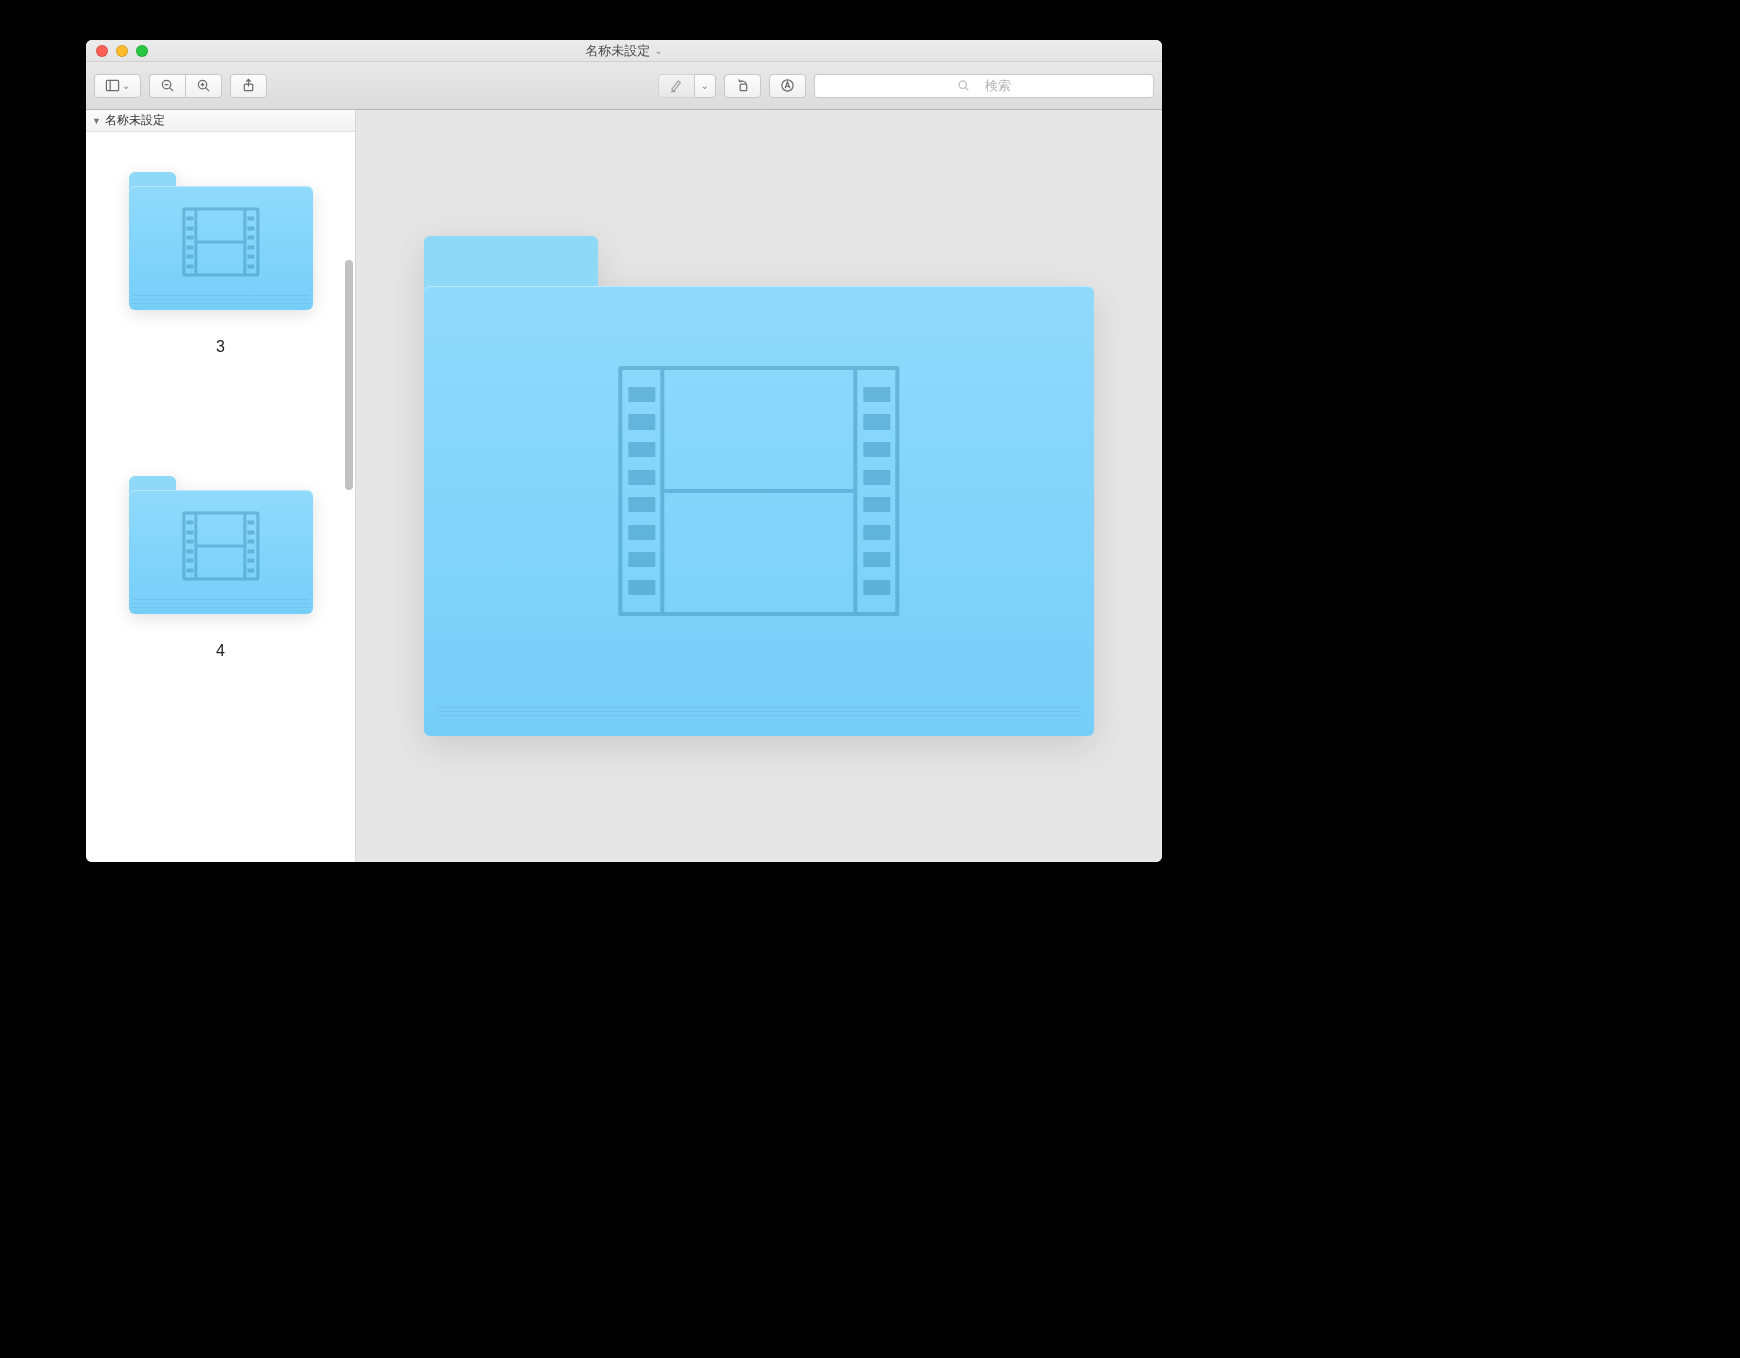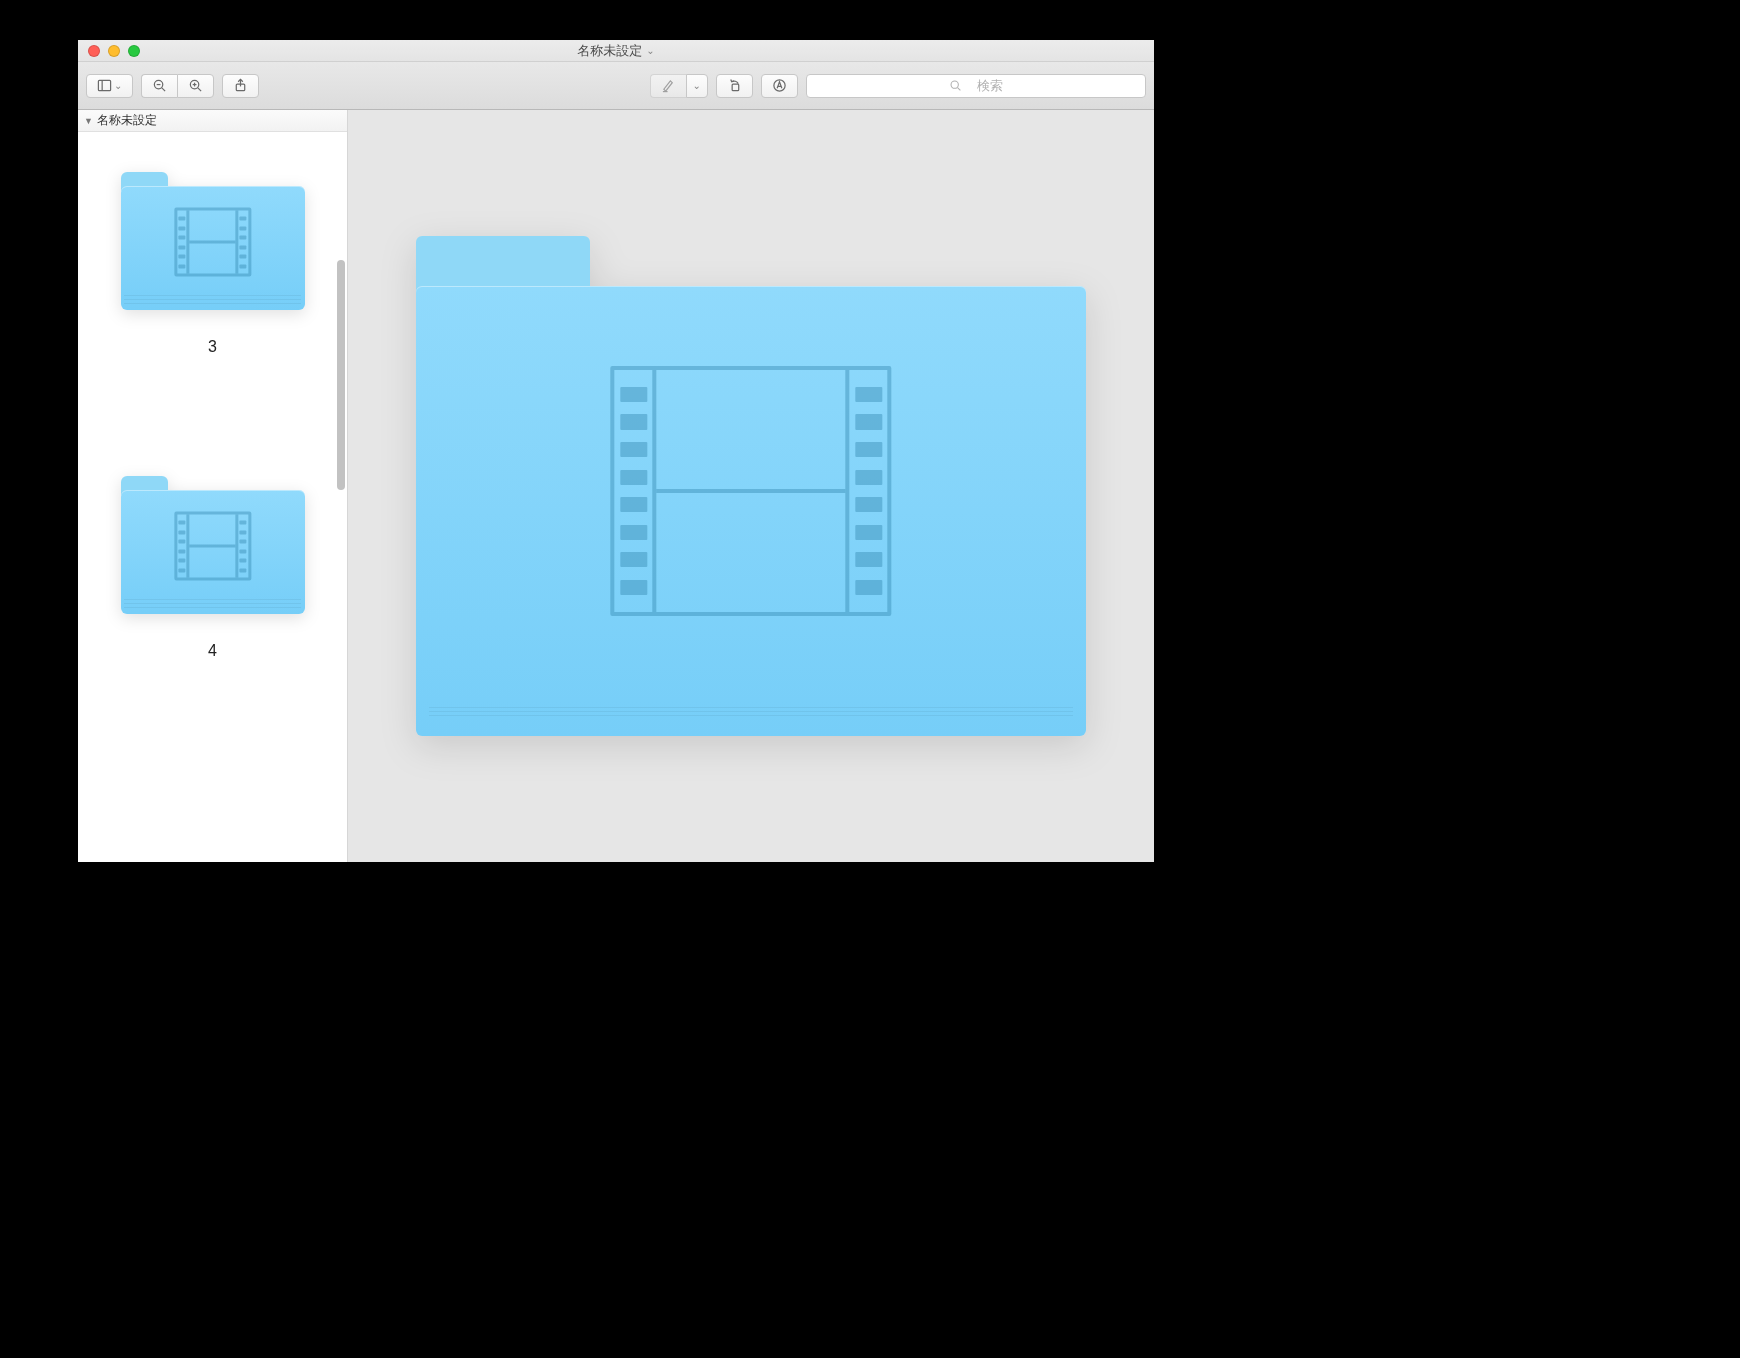--- a/index.html
+++ b/index.html
@@ -5,26 +5,26 @@
   * { box-sizing: border-box; margin: 0; padding: 0; }
   body {
     background: #000;
     width: 1740px;
     height: 1358px;
     font-family: -apple-system, "Helvetica Neue", Arial, sans-serif;
     overflow: hidden;
   }
   .window {
     position: absolute;
-    left: 78px;
+    left: 86px;
     top: 40px;
     width: 1076px;
     height: 822px;
     background: #fff;
-    border-radius: 0;
+    border-radius: 6px;
     box-shadow: 0 20px 60px rgba(0,0,0,0.5), 0 0 0 1px rgba(0,0,0,0.1);
     overflow: hidden;
     display: flex;
     flex-direction: column;
   }
   .titlebar {
     height: 22px;
     background: linear-gradient(#ececec, #e4e4e4);
     display: flex;
     align-items: center;

